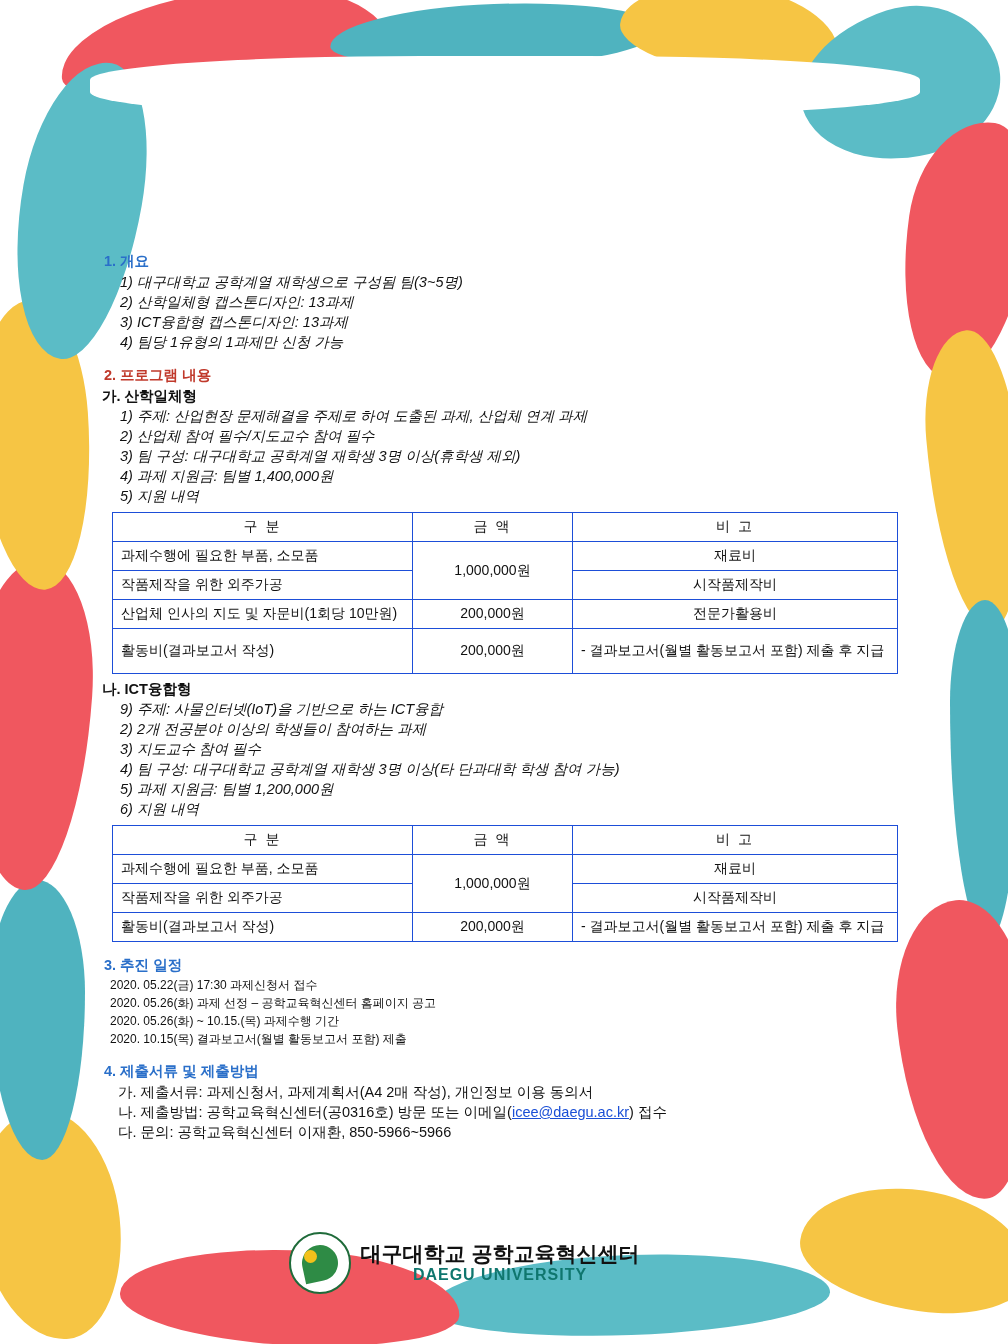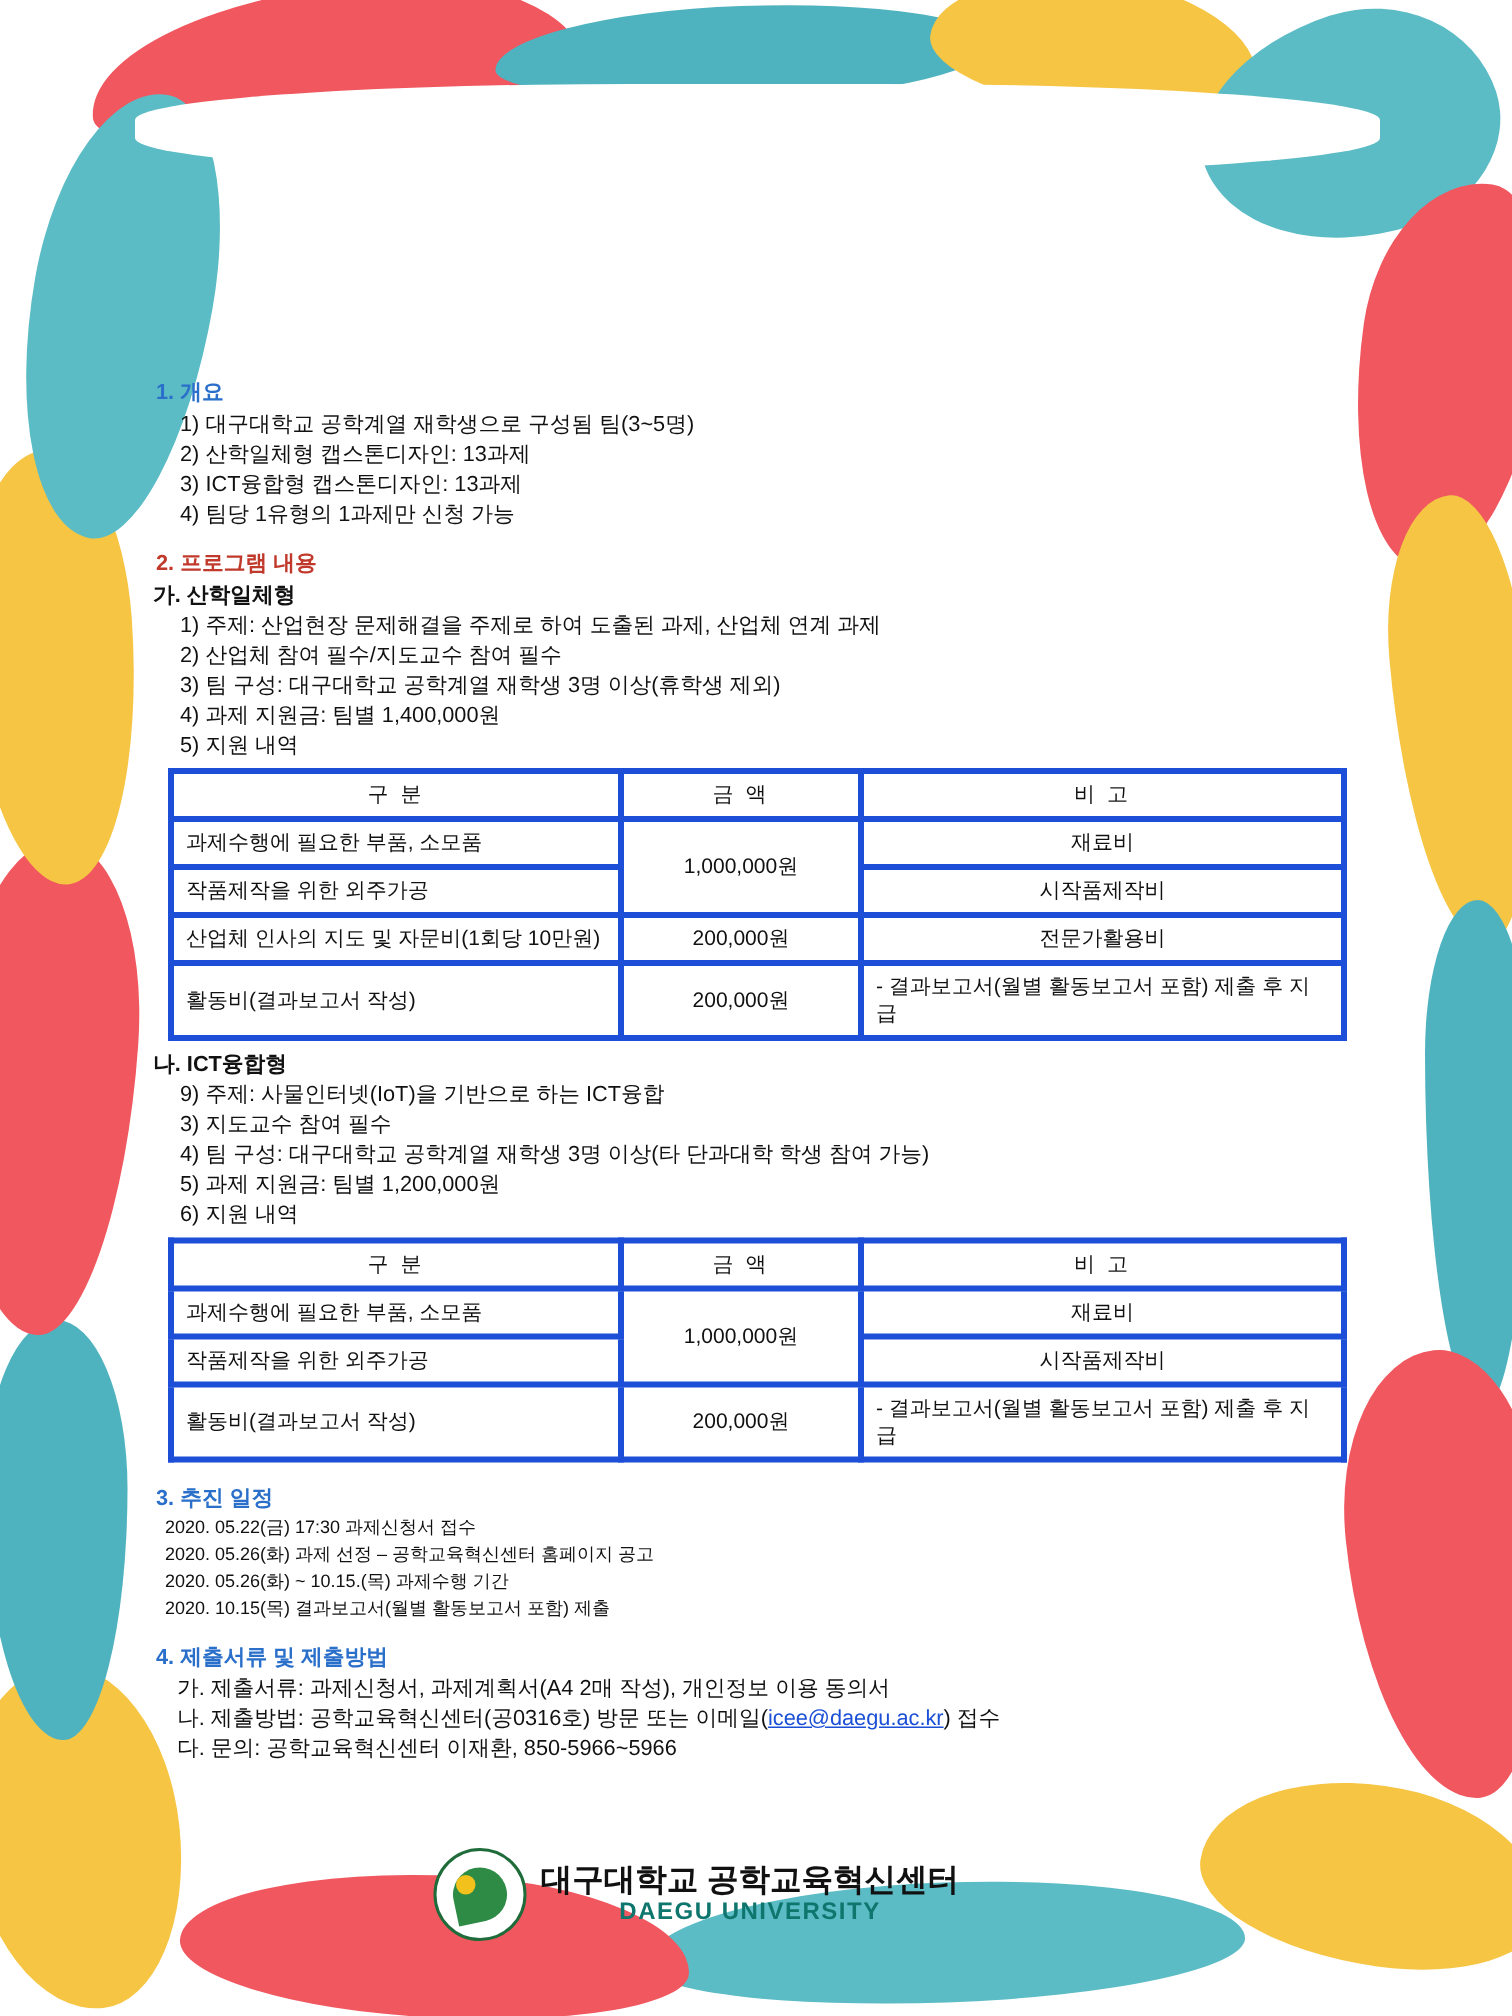--- a/index.html
+++ b/index.html
@@ -124,27 +124,27 @@
   .body{position:absolute;left:96px;top:252px;width:830px;}
 
   .sec-head{font-size:14.5px;font-weight:bold;margin:0 0 2px 8px;}
   .sec-1{color:#2a6fc9;}
   .sec-2{color:#c0392b;}
   .sec-3{color:#2a6fc9;}
   .sec-4{color:#2a6fc9;}
   .sec-space{margin-top:14px;}
 
   .l1{font-size:14.5px;color:#111;margin:1px 0 1px 6px;font-weight:bold;}
-  .l2{font-size:14.5px;color:#111;margin:1px 0 1px 24px;}
+  .l2{font-size:14.5px;color:#111;margin:1px 0 1px 24px;font-style:italic;}
   .l-plain{font-size:12px;color:#111;margin:1px 0 1px 14px;}
   .l-sub{font-size:14.5px;color:#111;margin:1px 0 1px 22px;}
 
   table{border-collapse:collapse;width:786px;margin:6px 0 6px 16px;
         font-size:14px;color:#111;table-layout:fixed;}
-  th,td{border:4px solid #1d4ed8;padding:5px 8px;font-weight:normal;}
+  th,td{border:1px solid #1d4ed8;padding:5px 8px;font-weight:normal;}
   th{text-align:center;letter-spacing:2px;}
   td.c{text-align:center;}
   td.l{text-align:left;}
   .col-a{width:300px;}
   .col-b{width:160px;}
   .col-c{width:auto;}
   .tall td{height:34px;}
 
   .link{color:#1a4fd6;text-decoration:underline;}
 
@@ -233,20 +233,21 @@
         <tr class="tall">
           <td class="l">활동비(결과보고서 작성)</td>
           <td class="c">200,000원</td>
           <td class="l">-  결과보고서(월별  활동보고서  포함)  제출  후 지급</td>
         </tr>
       </tbody>
     </table>
 
     <div class="l1">나. ICT융합형</div>
     <div class="l2">9) 주제: 사물인터넷(IoT)을 기반으로 하는 ICT융합</div>
+    <div class="l2">2) 2개 전공분야 이상의 학생들이 참여하는 과제</div>
     <div class="l2">3) 지도교수 참여 필수</div>
     <div class="l2">4) 팀 구성: 대구대학교 공학계열 재학생 3명 이상(타 단과대학 학생 참여 가능)</div>
     <div class="l2">5) 과제 지원금: 팀별 1,200,000원</div>
     <div class="l2">6) 지원 내역</div>
 
     <table>
       <colgroup>
           <col class="col-a">
           <col class="col-b">
           <col class="col-c">

